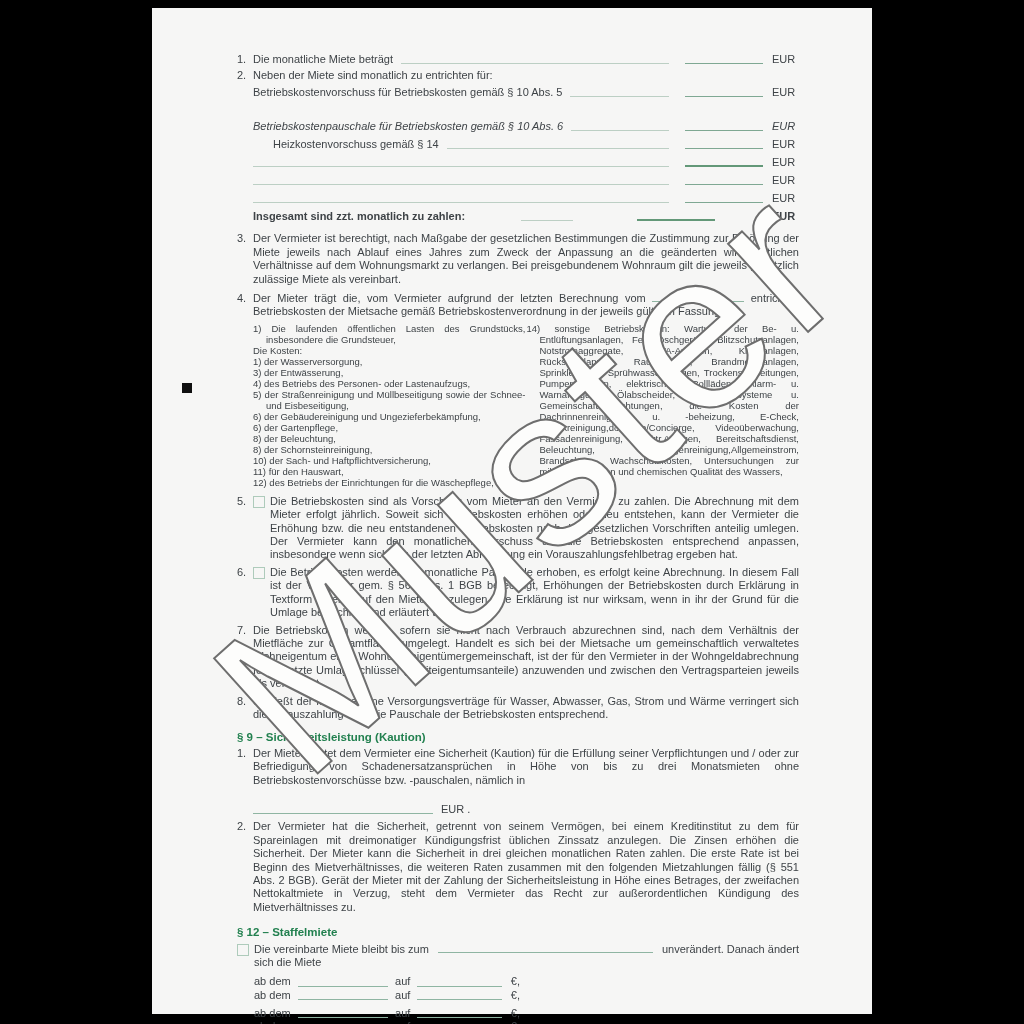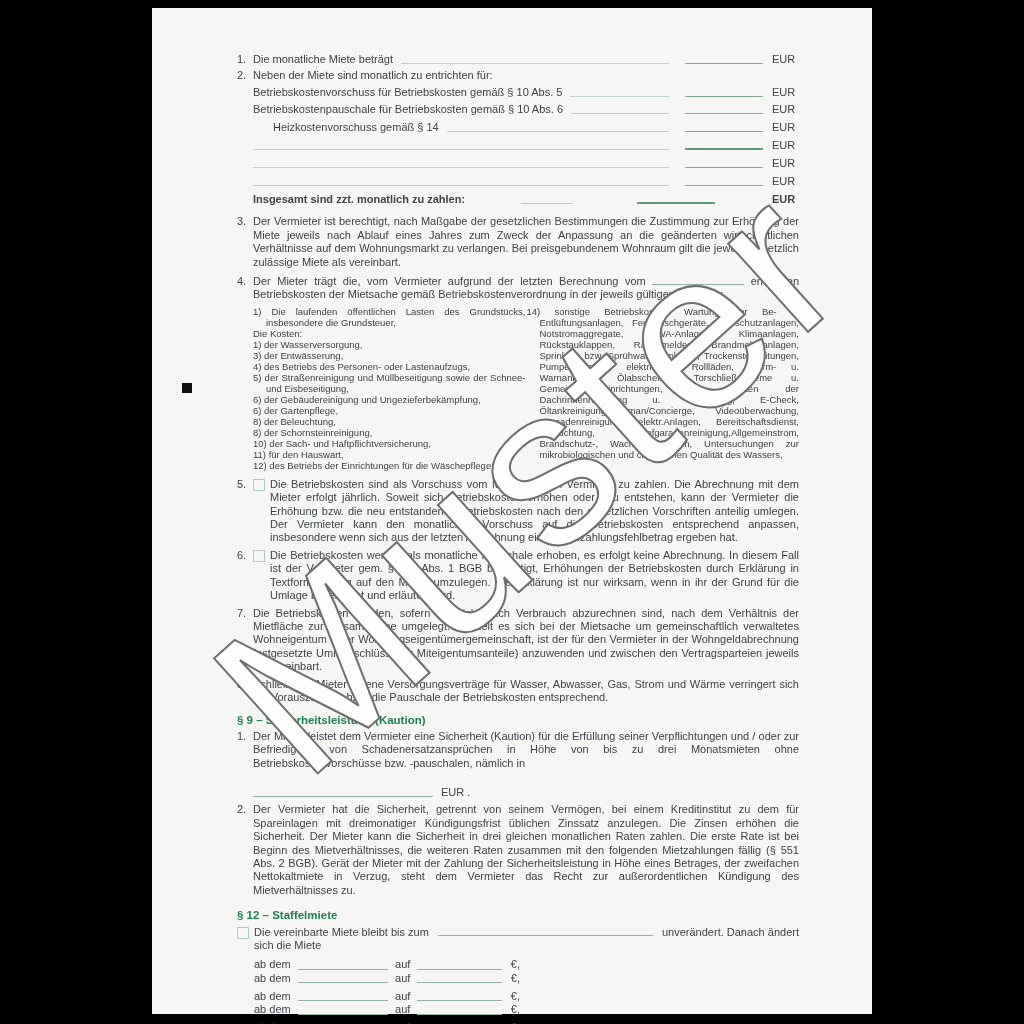--- a/index.html
+++ b/index.html
@@ -71,21 +71,21 @@
       <span>Neben der Miete sind monatlich zu entrichten für:</span>
     </div>
 
     <div class="indent" style="margin-top:2px;">
       <div class="eur-row">
         <span class="rlbl">Betriebskostenvorschuss für Betriebskosten gemäß § 10 Abs. 5</span>
         <span class="fill"></span>
         <span class="amt"></span>
         <span class="cur">EUR</span>
       </div>
-      <div class="eur-row" style="margin-top:4px;">
+      <div class="eur-row" style="margin-top:21px;font-style:italic;">
         <span class="rlbl">Betriebskostenpauschale für Betriebskosten gemäß § 10 Abs. 6</span>
         <span class="fill"></span>
         <span class="amt"></span>
         <span class="cur">EUR</span>
       </div>
       <div class="eur-row" style="margin-top:5px;padding-left:20px;">
         <span class="rlbl">Heizkostenvorschuss gemäß § 14</span>
         <span class="fill"></span>
         <span class="amt"></span>
         <span class="cur">EUR</span>

